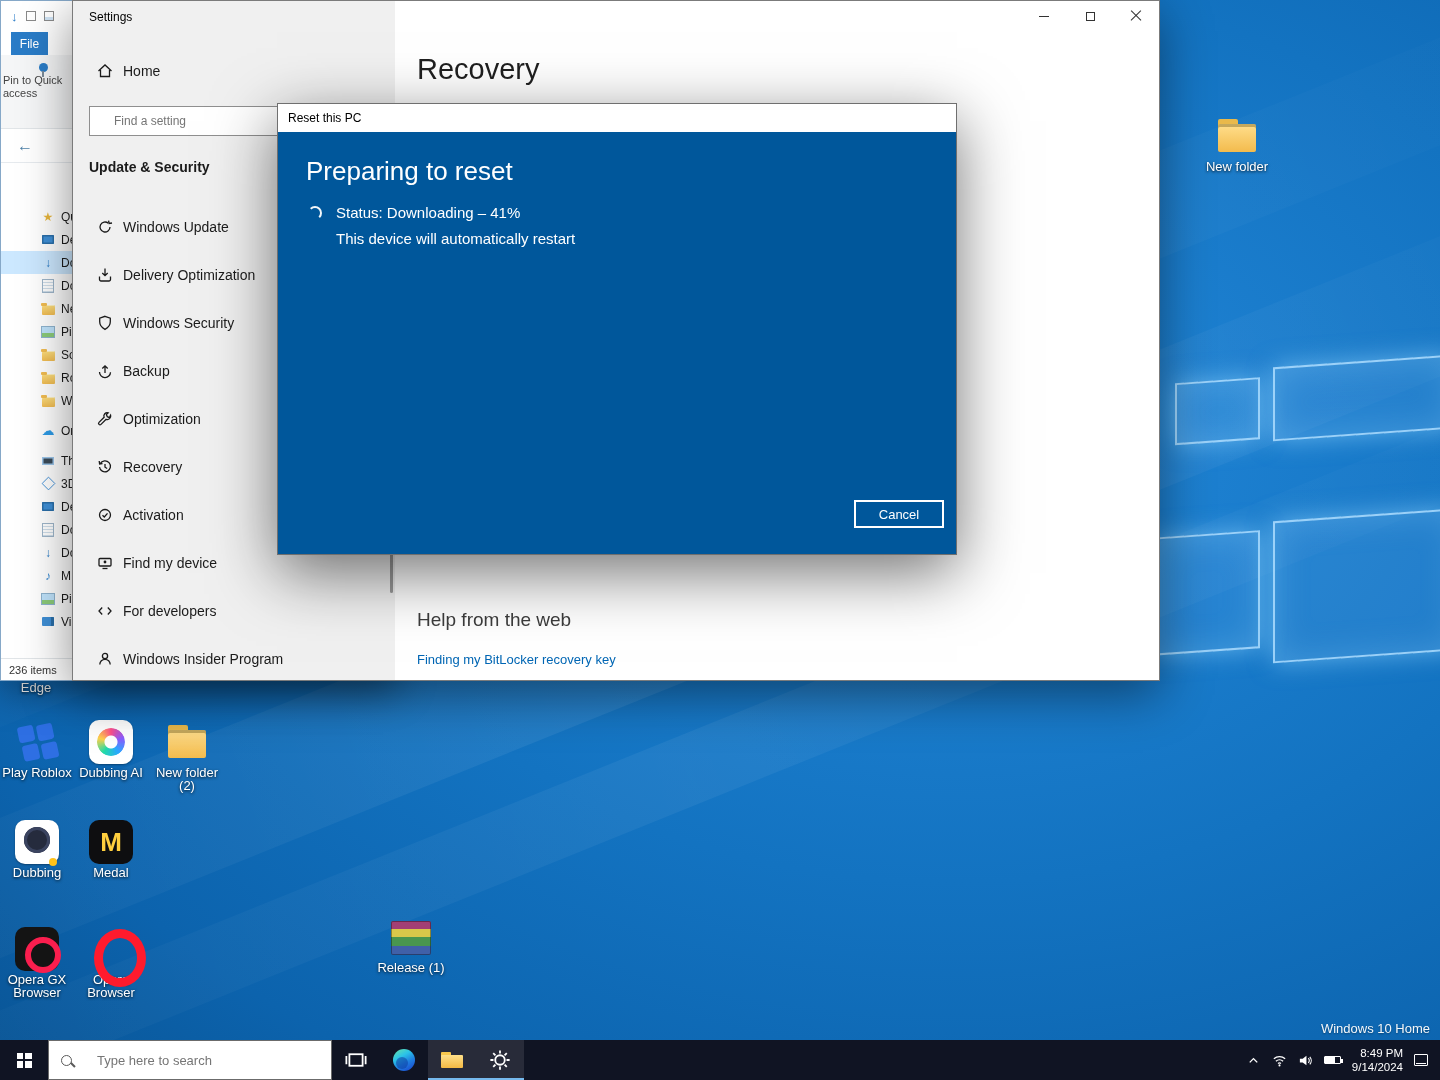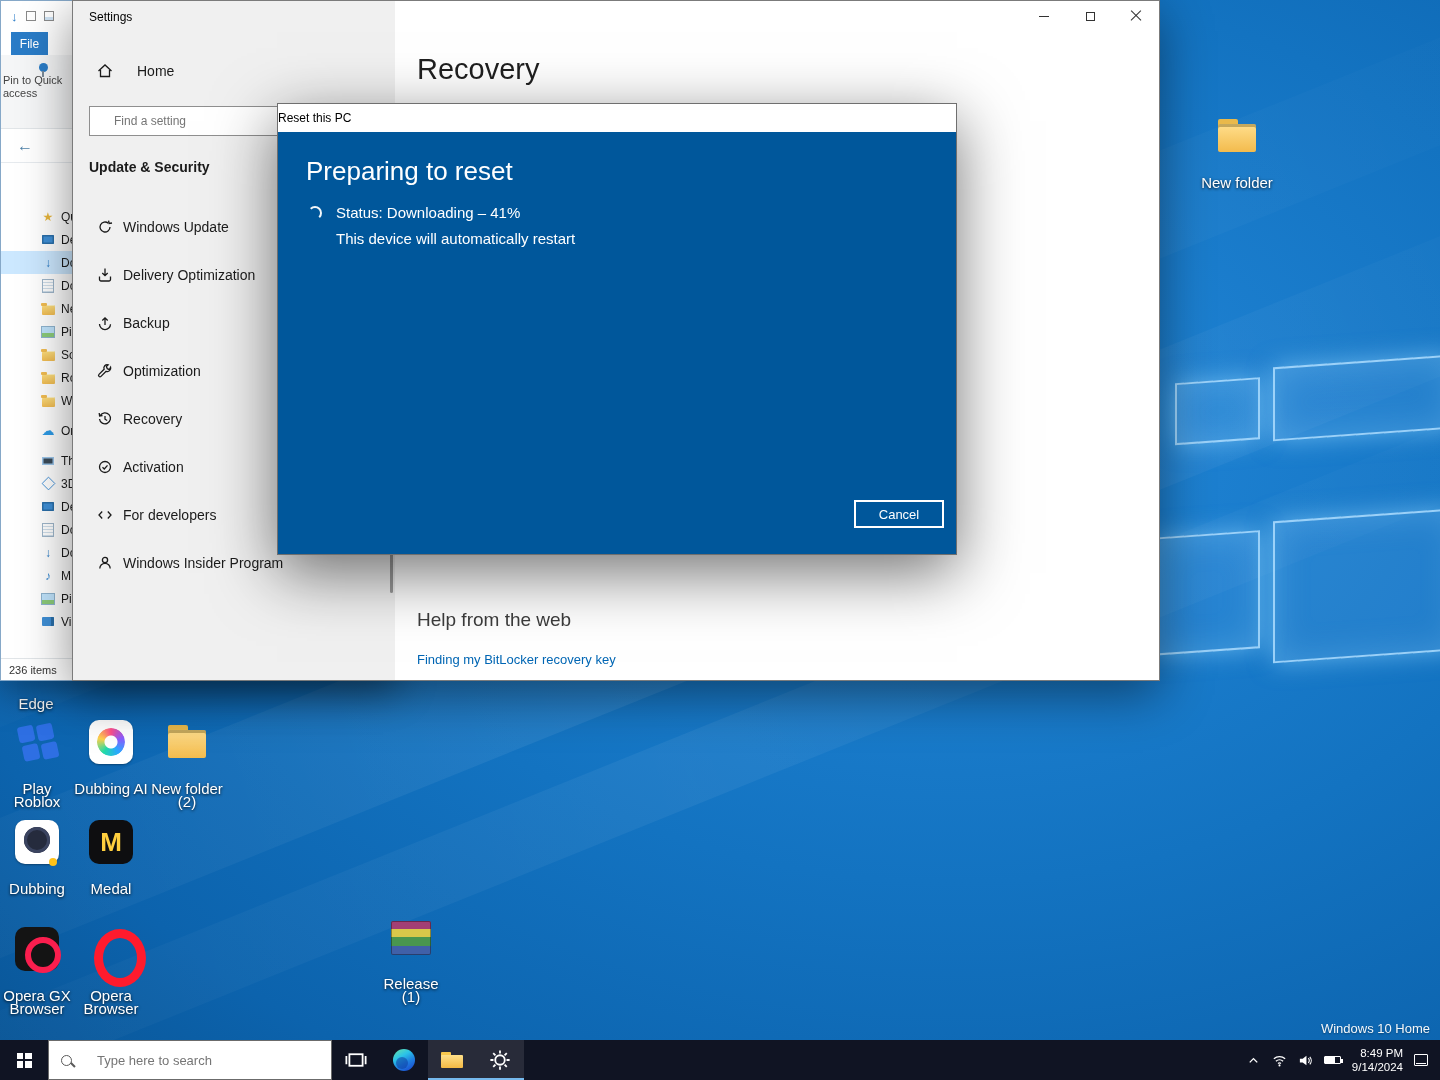--- a/index.html
+++ b/index.html
@@ -15,21 +15,21 @@
 #logo{position:absolute;left:1105px;top:318px;width:430px;height:400px;transform:skewY(-4deg)}
 .pane{position:absolute;border:2px solid rgba(175,222,255,.85);background:rgba(140,200,252,.12);
   box-shadow:0 0 24px rgba(140,210,255,.6),inset 0 0 34px rgba(150,215,255,.28)}
 .p1{left:70px;top:55px;width:85px;height:62px}
 .p2{left:168px;top:46px;width:180px;height:74px}
 .p3{left:48px;top:208px;width:107px;height:118px}
 .p4{left:168px;top:200px;width:185px;height:142px}
 
 
 .di{position:absolute;width:76px;text-align:center;z-index:1;cursor:default}
-.di-lb{font-size:15px;color:#fff;text-shadow:0 1px 3px rgba(0,0,0,.85);margin-top:16px;line-height:13px}
+.di-lb{font-size:13px;color:#fff;text-shadow:0 1px 3px rgba(0,0,0,.85);margin-top:0;line-height:13px}
 .art{width:48px;height:48px;position:relative;margin:0 auto}
 .art-folder::before{content:"";position:absolute;left:5px;top:7px;width:20px;height:9px;background:#e9b94b;border-radius:2px}
 .art-folder::after{content:"";position:absolute;left:5px;top:12px;width:38px;height:28px;border-radius:2px;
   background:linear-gradient(#ffdf8d,#f3bb4d);box-shadow:inset 0 3px 0 rgba(90,70,10,.35)}
 .art-roblox{transform:rotate(-12deg)}
 .art-roblox::before{content:"";position:absolute;left:7px;top:6px;width:16px;height:16px;border-radius:3px;background:#2e6fe3;
   box-shadow:19px 2px 0 #2e6fe3,1px 19px 0 #2e6fe3,20px 21px 0 #2e6fe3}
 .art-dubbing::before{content:"";position:absolute;inset:2px;background:#fff;border-radius:10px;box-shadow:0 1px 2px rgba(0,0,0,.35)}
 .art-dubbing::after{content:"";position:absolute;left:10px;top:10px;width:28px;height:28px;border-radius:50%;
   background:conic-gradient(#ff4f8b,#8a5cff,#2aa9ff,#23dba8,#ffd24a,#ff4f8b);
@@ -99,21 +99,21 @@
 .exi-video::before{content:"";width:12px;height:9px;background:#3f8fd6;border-radius:1px;box-shadow:inset -3px 0 0 #2a6ea8}
 .ex-lb{overflow:hidden}
 .ex-status{position:absolute;left:0;bottom:0;width:100%;height:22px;background:#fff;border-top:1px solid #e1e5e8;
   font-size:11px;color:#333;display:flex;align-items:center;padding-left:8px}
 
 
 #settings{position:absolute;left:72px;top:0;width:1088px;height:681px;background:#fff;z-index:6;
   border:1px solid #7b7b7b;box-shadow:0 14px 48px rgba(0,0,0,.45);overflow:hidden}
 .st-nav{position:absolute;left:0;top:0;width:322px;height:100%;background:#f0f0f0}
 .st-title{position:absolute;left:16px;top:9px;font-size:12px;color:#000}
-.st-home{position:absolute;left:24px;top:62px;display:flex;align-items:center;gap:24px;font-size:14px;color:#1b1b1b}
+.st-home{position:absolute;left:24px;top:62px;display:flex;align-items:center;gap:10px;font-size:14px;color:#1b1b1b}
 .st-home-ic svg{width:16px;height:16px;display:block}
 .st-search{position:absolute;left:16px;top:105px;width:292px;height:30px;background:#fff;border:1px solid #8f8f8f;
   font-size:12px;color:#666;padding:0 24px;font-family:inherit;outline:none}
 .st-section{position:absolute;left:16px;top:158px;font-size:14px;font-weight:bold;color:#1b1b1b}
 #st-nav-list{position:absolute;left:0;top:202px;width:100%}
 .st-item{display:flex;align-items:center;gap:10px;height:48px;padding-left:24px;font-size:14px;color:#1b1b1b}
 .st-ic{width:16px;height:16px;flex:none}
 .st-ic svg{width:16px;height:16px;display:block}
 .st-scroll{position:absolute;right:2px;top:488px;width:3px;height:104px;background:#9a9a9a;border-radius:2px}
 .st-controls{position:absolute;right:0;top:0;display:flex;z-index:3}
@@ -124,21 +124,21 @@
 .g-close::before,.g-close::after{content:"";position:absolute;left:-1px;top:5px;width:14px;height:1.2px;background:#333}
 .g-close::before{transform:rotate(45deg)}.g-close::after{transform:rotate(-45deg)}
 .st-content{position:absolute;left:322px;top:0;right:0;bottom:0;background:#fff}
 .st-page-title{position:absolute;left:22px;top:52px;font-size:29px;font-weight:300;color:#1f1f1f}
 .st-help{position:absolute;left:22px;top:608px;font-size:19px;font-weight:300;color:#3c3c3c}
 .st-link{position:absolute;left:22px;top:651px;font-size:13px;color:#0066b4;text-decoration:none;cursor:pointer}
 
 
 #dialog{position:absolute;left:277px;top:103px;width:680px;height:452px;z-index:7;background:#00579b;
   border:1px solid #6f6f6f;box-shadow:0 18px 60px rgba(0,0,0,.55)}
-.rd-title{height:28px;background:#fff;display:flex;align-items:center;padding-left:0;font-size:12px;color:#000}
+.rd-title{height:28px;background:#fff;display:flex;align-items:center;padding-left:10px;font-size:12px;color:#000}
 .rd-body{position:absolute;left:0;top:28px;right:0;bottom:0}
 .rd-h{position:absolute;left:28px;top:24px;font-size:26px;font-weight:300;color:#fff}
 .rd-spin{position:absolute;left:30px;top:74px;width:14px;height:14px;border-radius:50%;
   border:2px solid rgba(255,255,255,.95);border-left-color:transparent;border-bottom-color:transparent;
   animation:spin 1.1s linear infinite}
 @keyframes spin{to{transform:rotate(360deg)}}
 .rd-status{position:absolute;left:58px;top:72px;font-size:15px;color:#fff}
 .rd-note{position:absolute;left:58px;top:98px;font-size:15px;color:#fff}
 .rd-cancel{position:absolute;right:12px;bottom:26px;width:90px;height:28px;background:#00579b;color:#fff;
   border:2px solid #fff;font-size:13px;font-family:inherit;cursor:pointer}
@@ -354,20 +354,28 @@
             <svg viewBox="0 0 16 16">
               <path d="M8 1.5v7M5.3 6L8 8.7 10.7 6" fill="none" stroke="#1a1a1a" stroke-width="1.3"></path>
               <path d="M2.5 9.5v3A1.5 1.5 0 0 0 4 14h8a1.5 1.5 0 0 0 1.5-1.5v-3" fill="none" stroke="#1a1a1a" stroke-width="1.3"></path>
             </svg>
           </span>
           <span>Delivery Optimization</span>
         </div>
         <div class="st-item">
           <span class="st-ic">
             <svg viewBox="0 0 16 16">
+              <path d="M8 1.3l5.3 1.9v3.6c0 3.6-2.3 6-5.3 7.6-3-1.6-5.3-4-5.3-7.6V3.2z" fill="none" stroke="#1a1a1a" stroke-width="1.3"></path>
+            </svg>
+          </span>
+          <span>Windows Security</span>
+        </div>
+        <div class="st-item">
+          <span class="st-ic">
+            <svg viewBox="0 0 16 16">
               <path d="M8 10V3M5.3 5.5L8 2.8l2.7 2.7" fill="none" stroke="#1a1a1a" stroke-width="1.3"></path>
               <path d="M2.5 9a5.5 5.5 0 0 0 11 .2" fill="none" stroke="#1a1a1a" stroke-width="1.3"></path>
             </svg>
           </span>
           <span>Backup</span>
         </div>
         <div class="st-item">
           <span class="st-ic">
             <svg viewBox="0 0 16 16">
               <path d="M13.6 4.2a3.4 3.4 0 0 1-4.5 4.1L4 13.4a1.4 1.4 0 0 1-2-2l5.1-5.1a3.4 3.4 0 0 1 4.1-4.5L9.4 3.6l.9 2.1 2.1.9z" fill="none" stroke="#1a1a1a" stroke-width="1.3"></path>
@@ -386,20 +394,30 @@
           <span>Recovery</span>
         </div>
         <div class="st-item">
           <span class="st-ic">
             <svg viewBox="0 0 16 16">
               <circle cx="8" cy="8" r="5.5" fill="none" stroke="#1a1a1a" stroke-width="1.3"></circle>
               <path d="M5.5 8.2l1.8 1.8 3.2-3.6" fill="none" stroke="#1a1a1a" stroke-width="1.3"></path>
             </svg>
           </span>
           <span>Activation</span>
+        </div>
+        <div class="st-item">
+          <span class="st-ic">
+            <svg viewBox="0 0 16 16">
+              <rect x="2" y="3.5" width="12" height="7.5" rx="1" fill="none" stroke="#1a1a1a" stroke-width="1.3"></rect>
+              <path d="M5.5 13.5h5" stroke="#1a1a1a" stroke-width="1.3"></path>
+              <circle cx="8" cy="7" r="1.4" fill="#1a1a1a"></circle>
+            </svg>
+          </span>
+          <span>Find my device</span>
         </div>
         <div class="st-item">
           <span class="st-ic">
             <svg viewBox="0 0 16 16">
               <path d="M5.2 4.5L2 8l3.2 3.5M10.8 4.5L14 8l-3.2 3.5" fill="none" stroke="#1a1a1a" stroke-width="1.3"></path>
             </svg>
           </span>
           <span>For developers</span>
         </div>
         <div class="st-item">

